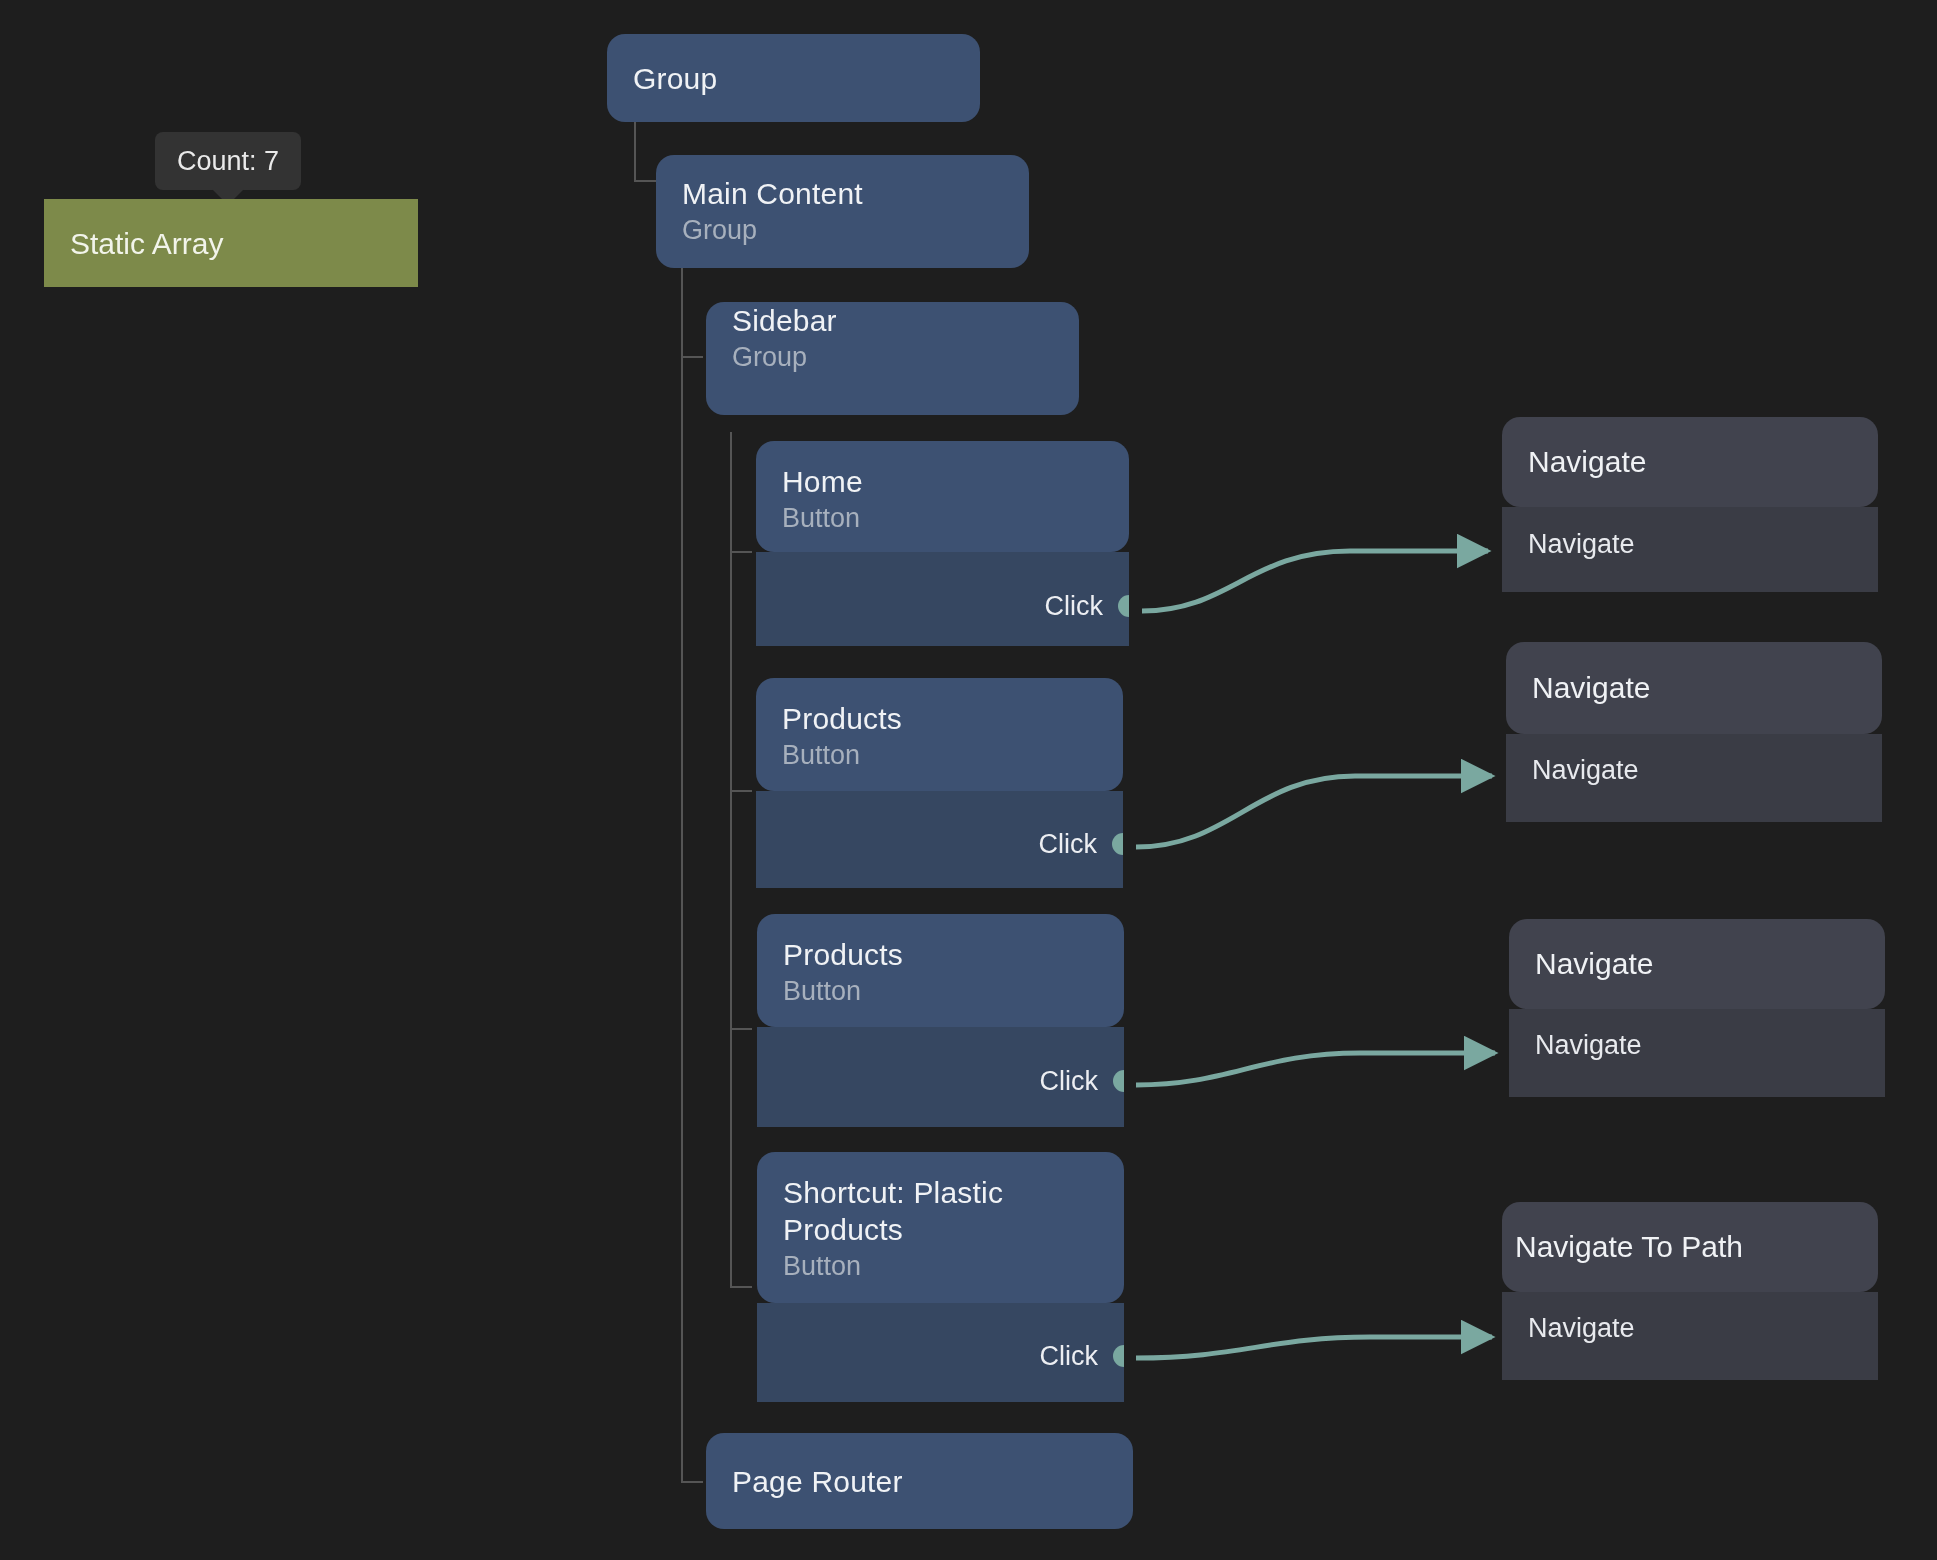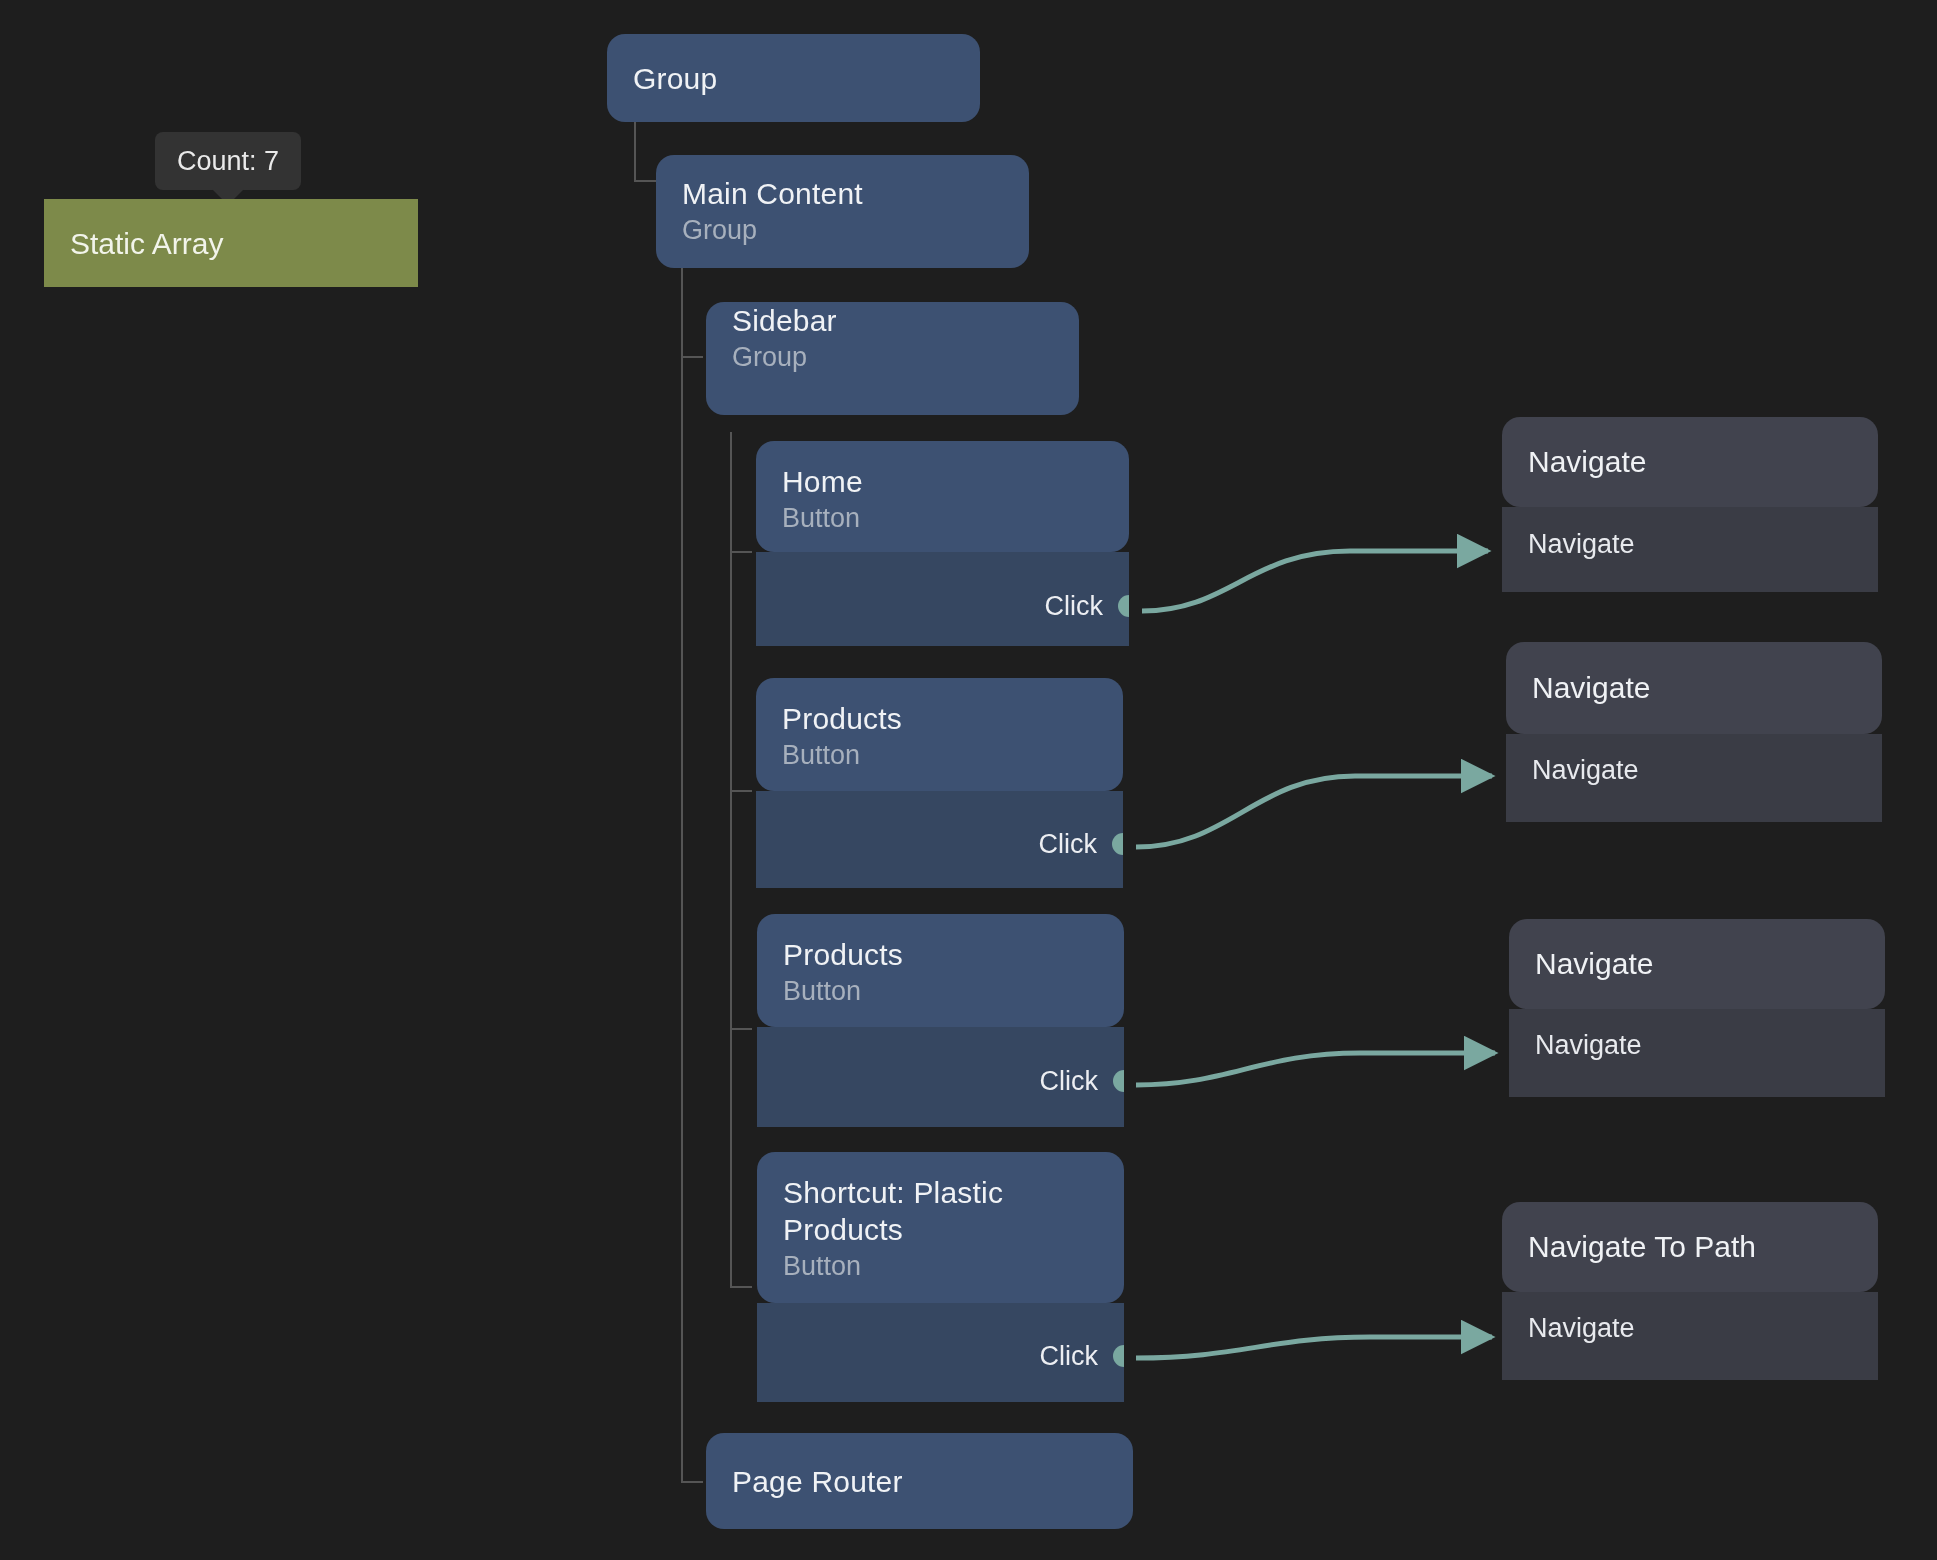--- a/index.html
+++ b/index.html
@@ -219,21 +219,21 @@
       <div class="title">Navigate</div>
     </div>
     <div class="body" style="height:88px;position:relative;">
       <div class="portrow" style="position:absolute;left:0;right:0;top:19px;">
         <span>Navigate</span>
       </div>
     </div>
   </div>
 
   <div class="node action" style="left:1502px;top:1202px;width:376px;height:178px;">
-    <div class="hdr" style="height:90px;display:flex;align-items:center;padding-top:0;">
+    <div class="hdr" style="height:90px;display:flex;align-items:center;padding-top:0;padding-left:13px;">
       <div class="title">Navigate To Path</div>
     </div>
     <div class="body" style="height:88px;position:relative;">
       <div class="portrow" style="position:absolute;left:0;right:0;top:19px;">
         <span>Navigate</span>
       </div>
     </div>
   </div>
 
 </div>

